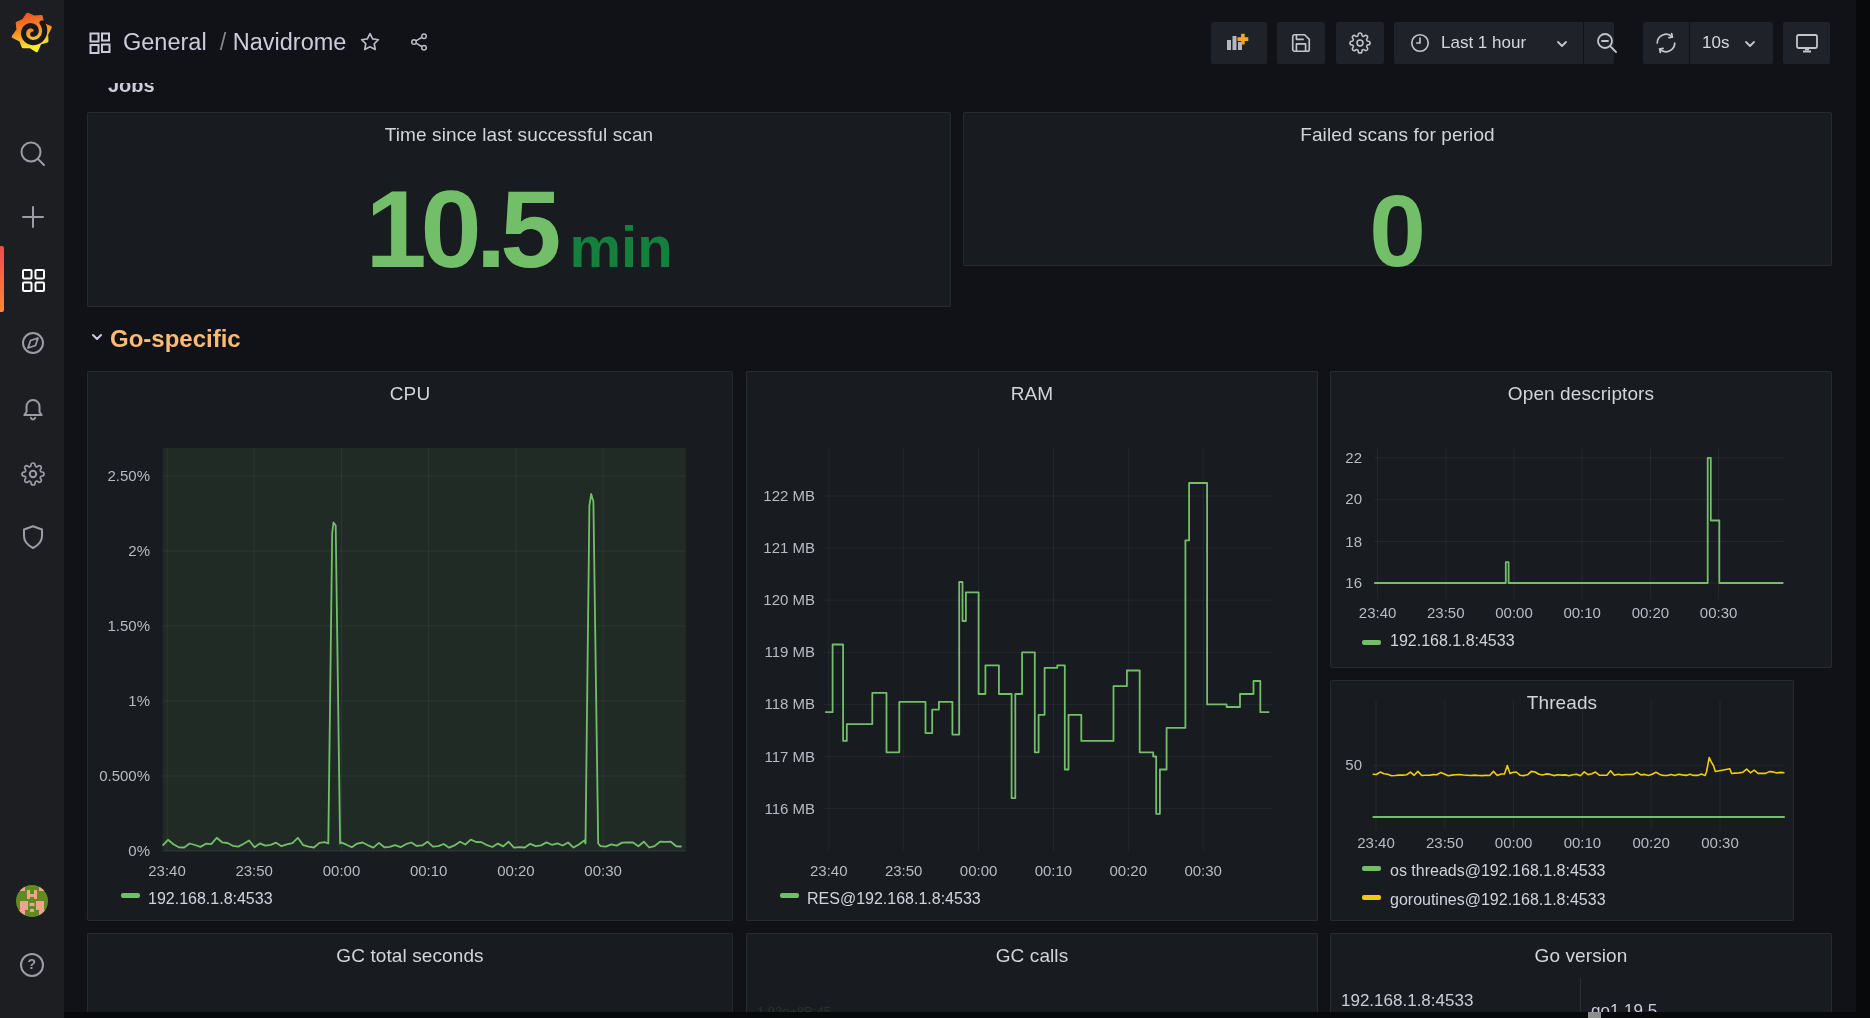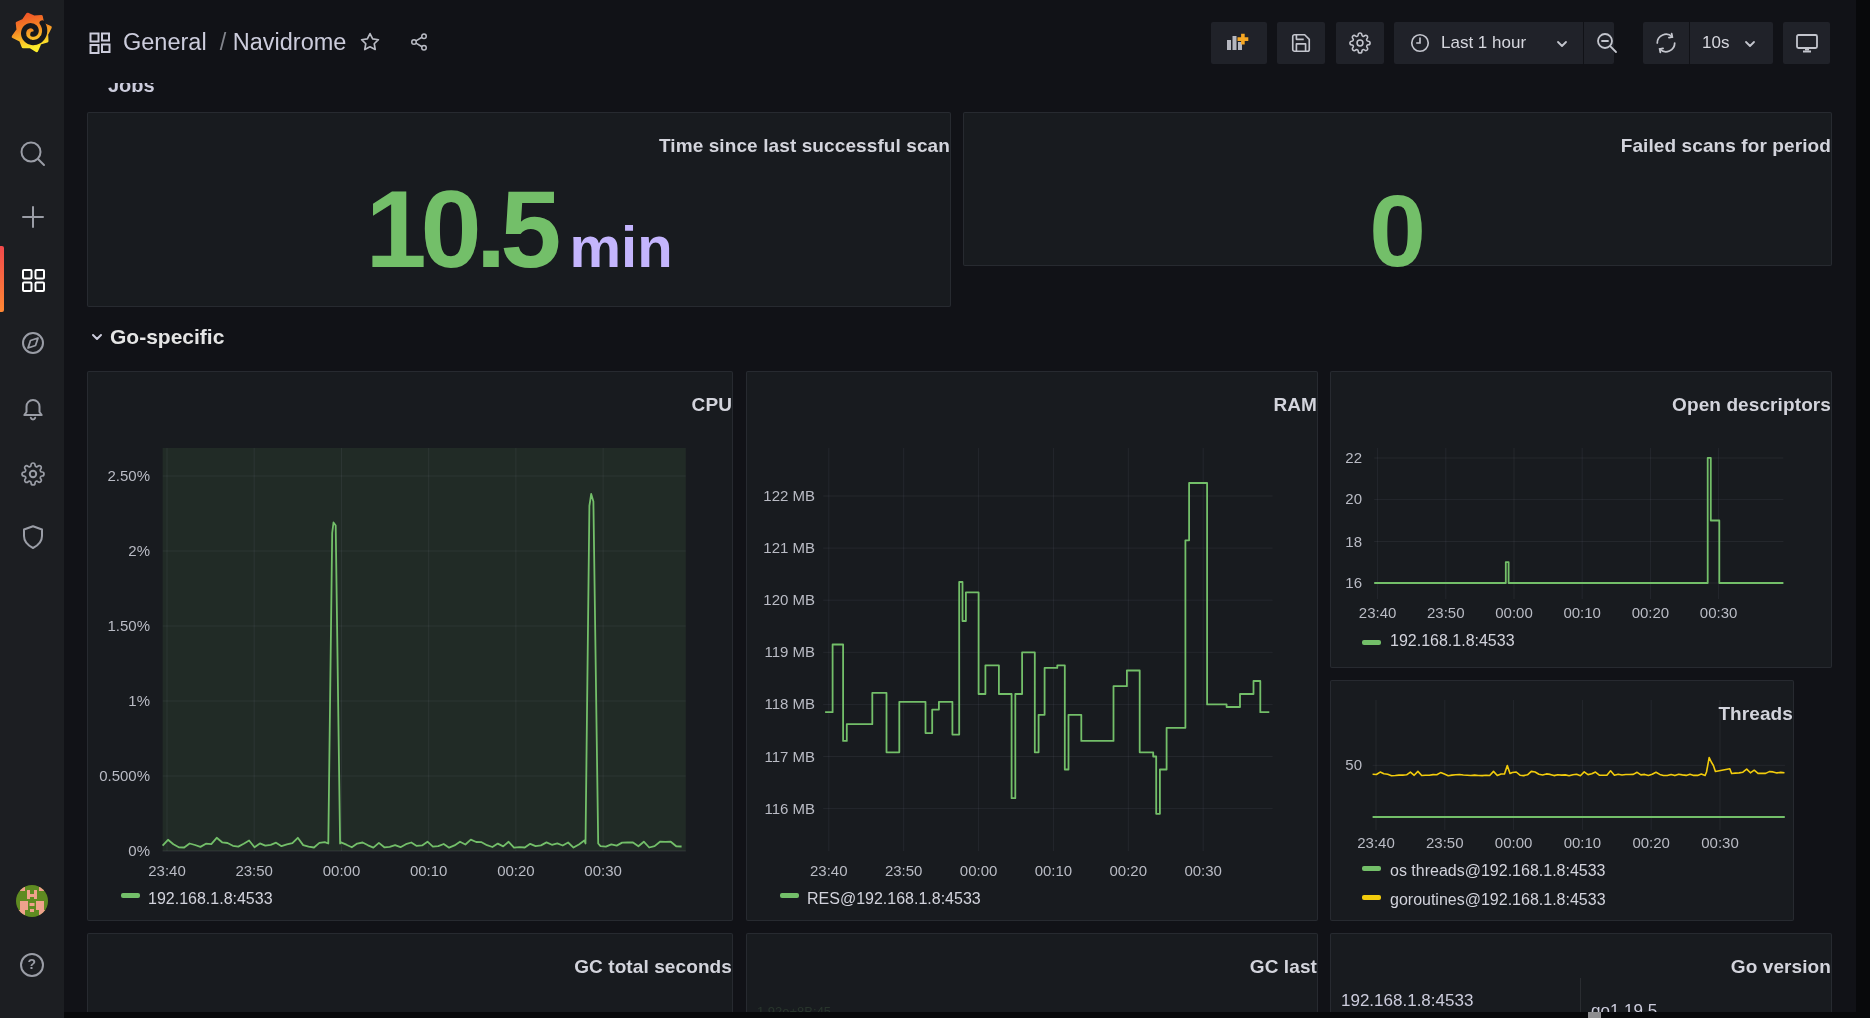--- a/index.html
+++ b/index.html
@@ -1,18 +1,18 @@
 <!DOCTYPE html>
 <html><head><meta charset="utf-8"><style>
 *{margin:0;padding:0;box-sizing:border-box}
 html,body{width:1870px;height:1018px;background:#111217;overflow:hidden;
 font-family:"Liberation Sans",sans-serif;-webkit-font-smoothing:antialiased}
 .abs{position:absolute}
 .panel{position:absolute;background:#181b1f;border:1px solid rgba(204,204,220,0.09);border-radius:2px}
-.ptitle{position:absolute;width:100%;text-align:right;top:22px;font-size:19px;font-weight:bold;color:#d3d4dc;letter-spacing:0.1px}
+.ptitle{position:absolute;width:100%;text-align:center;top:11px;font-size:19px;font-weight:normal;color:#d3d4dc;letter-spacing:0.1px}
 svg text{font-family:"Liberation Sans",sans-serif}
 </style></head>
 <body>
 <div class="abs" style="left:0;top:0;width:64px;height:1018px;background:#1c1e22">
 <svg width="64" height="64" viewBox="0 0 64 64" style="position:absolute;left:0px;top:0px">
 <defs>
         <linearGradient id="lg" x1="0" y1="0" x2="0.25" y2="1">
 <stop offset="0" stop-color="#ed4b28"></stop>
           <stop offset="0.45" stop-color="#f58324"></stop>
           <stop offset="1" stop-color="#fced2b"></stop>
@@ -82,51 +82,51 @@
 <div class="abs" style="left:1856px;top:0;width:14px;height:1018px;background:#08090b"></div>
 
 <div class="abs" style="left:108px;top:83px;height:9px;overflow:hidden;z-index:1">
     <div style="margin-top:-9px;color:#ccccdc;font-size:20px;font-weight:bold">Jobs</div>
   </div>
 
 <div class="panel" style="left:87px;top:112px;width:864px;height:195px">
   <div class="ptitle">Time since last successful scan</div>
 </div>
 <div class="abs" style="left:87px;top:174px;width:864px;text-align:center;z-index:2;line-height:1">
-  <span style="color:#73bf69;font-size:110px;font-weight:bold;letter-spacing:-6px">10.5</span><span style="color:#c4b5fd;font-size:58px;font-weight:bold;margin-left:14px">min</span>
+  <span style="color:#73bf69;font-size:110px;font-weight:bold;letter-spacing:-6px">10.5</span><span style="color:#15803d;font-size:58px;font-weight:bold;margin-left:14px">min</span>
 </div>
 <div class="panel" style="left:963px;top:112px;width:869px;height:154px">
   <div class="ptitle">Failed scans for period</div>
 </div>
 <div class="abs" style="left:963px;top:180px;width:869px;text-align:center;z-index:2;line-height:1">
   <span style="color:#73bf69;font-size:102px;font-weight:bold">0</span>
 </div>
 
 <svg class="abs" width="16" height="16" viewBox="0 0 16 16" style="left:89px;top:329px" fill="none" stroke="#ccccdc" stroke-width="2" stroke-linecap="round" stroke-linejoin="round">
     <polyline points="4,6 8,10 12,6"></polyline>
   </svg>
-<div class="abs" style="left:110px;top:325px;color:#e5e5e5;font-size:21px;font-weight:bold">Go-specific</div>
+<div class="abs" style="left:110px;top:325px;color:#fdba74;font-size:24px;font-weight:bold">Go-specific</div>
 
 <div class="panel" style="left:87px;top:371px;width:646px;height:550px">
     <div class="ptitle">CPU</div>
   </div>
 <div class="panel" style="left:746px;top:371px;width:572px;height:550px">
     <div class="ptitle">RAM</div>
   </div>
 <div class="panel" style="left:1330px;top:371px;width:502px;height:297px">
     <div class="ptitle">Open descriptors</div>
   </div>
 <div class="panel" style="left:1330px;top:680px;width:464px;height:241px">
     <div class="ptitle">Threads</div>
   </div>
 <div class="panel" style="left:87px;top:933px;width:646px;height:85px">
     <div class="ptitle">GC total seconds</div>
   </div>
 <div class="panel" style="left:746px;top:933px;width:572px;height:85px">
-    <div class="ptitle">GC last</div>
+    <div class="ptitle">GC calls</div>
   </div>
 <div class="panel" style="left:1330px;top:933px;width:502px;height:85px">
     <div class="ptitle">Go version</div>
   <div style="position:absolute;left:10px;top:57px;font-size:17px;color:#ccccdc">192.168.1.8:4533</div>
   <div style="position:absolute;left:260px;top:67px;font-size:17px;color:#ccccdc">go1.19.5</div>
   <div style="position:absolute;left:249px;top:44px;width:1px;height:40px;background:rgba(204,204,220,0.1)"></div>
 </div>
 <div class="abs" style="left:757px;top:1004px;color:#28352c;font-size:13px;filter:blur(0.6px)">1.92e+8B:45</div>
 
 <svg style="position:absolute;left:87px;top:371px" width="646" height="550" viewBox="87 371 646 550">

